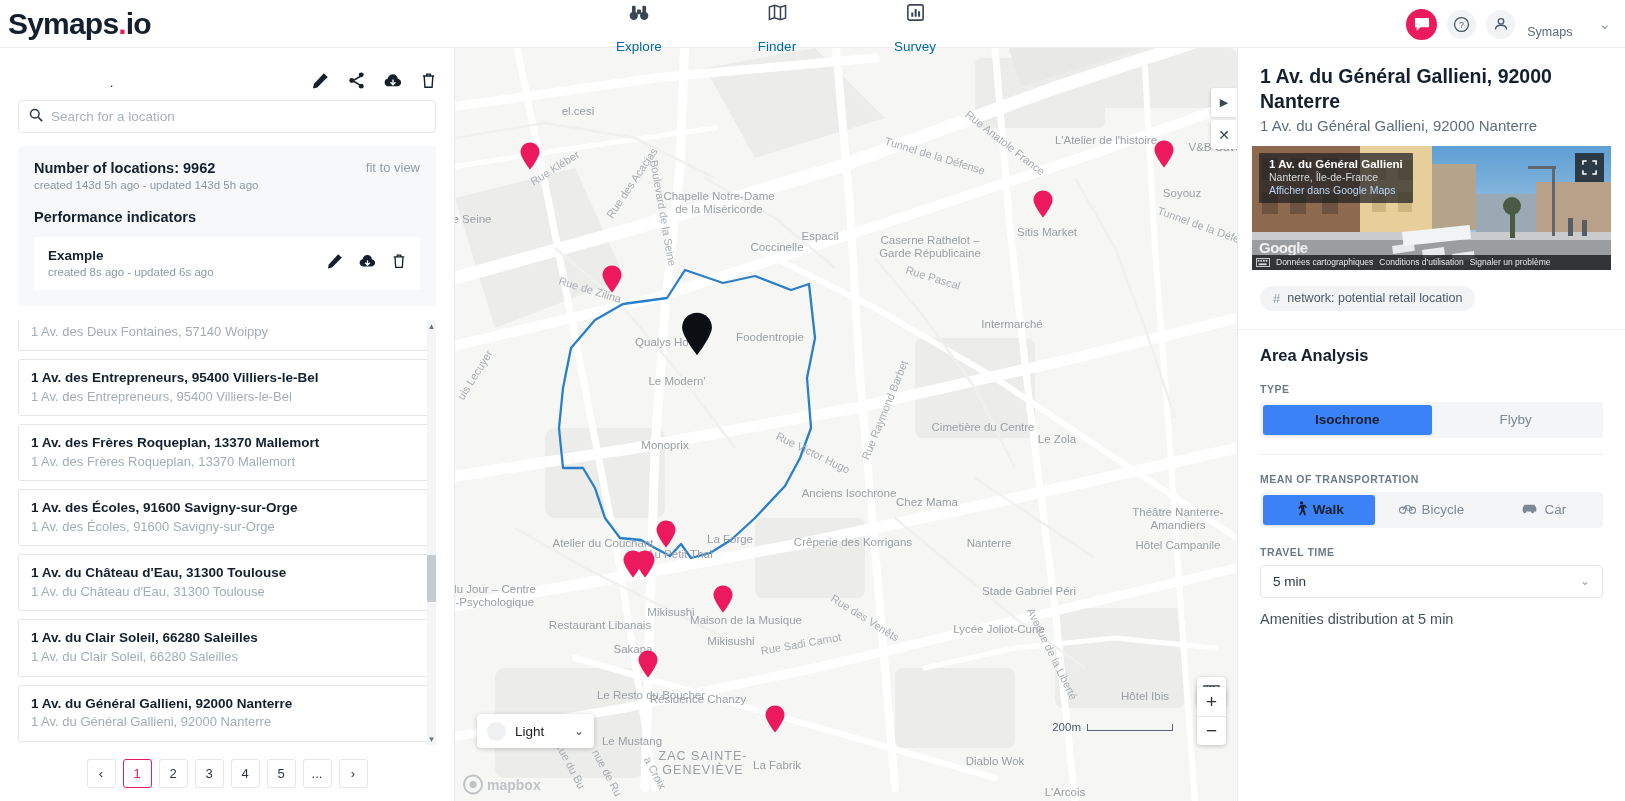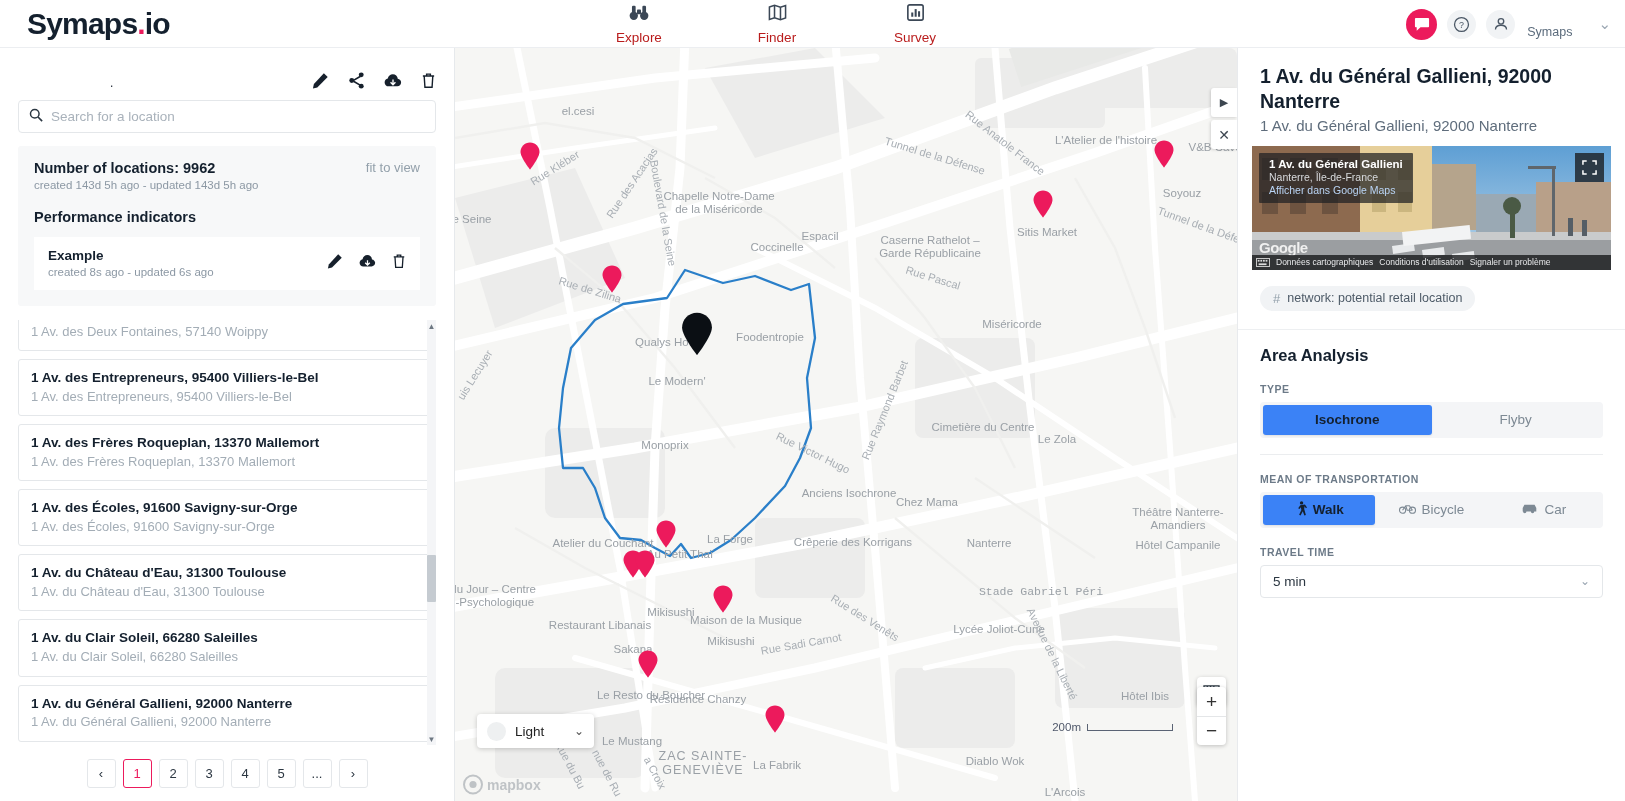--- a/index.html
+++ b/index.html
@@ -12,34 +12,34 @@
   }
   .app { position: relative; width: 1625px; height: 801px; }
 
   
   .topbar {
     position: absolute; top: 0; left: 0; width: 1625px; height: 48px;
     background: #fff; display: flex; align-items: center;
     border-bottom: 1px solid #eceef1; z-index: 40;
   }
   .logo {
-    margin-left: 27px; font-size: 30px; font-weight: bold;
+    margin-left: 8px; font-size: 30px; font-weight: bold;
     letter-spacing: -0.8px; color: #14202e; line-height: 1;
   }
   .logo .dot { color: #ec1a5c; }
   .nav {
     position: absolute; left: 600px; top: 0; height: 48px;
     display: flex; align-items: flex-start; gap: 60px; padding-top: 3px;
   }
   .nav-item {
     display: flex; flex-direction: column; align-items: center;
     width: 78px; cursor: pointer; color: #5b6b7c;
   }
   .nav-item .ic { height: 19px; display: flex; align-items: center; }
-  .nav-item .lbl { font-size: 13.5px; margin-top: 8px; color: #b91c1c; }
+  .nav-item .lbl { font-size: 13.5px; margin-top: 17px; color: #0369a1; }
 
   .userzone {
     position: absolute; right: 14px; top: 0; height: 48px;
     display: flex; align-items: center; gap: 10px;
   }
   .circle-btn {
     width: 29px; height: 29px; border-radius: 50%;
     display: flex; align-items: center; justify-content: center;
     cursor: pointer;
   }
@@ -584,21 +584,21 @@
         <div class="maplabel" style="left: 213px; top: 295px;">
           <div>Qualys Hotel</div>
         </div>
         <div class="maplabel" style="left: 315px; top: 290px;">
           <div>Foodentropie</div>
         </div>
         <div class="maplabel" style="left: 222px; top: 334px;">
           <div>Le Modern'</div>
         </div>
         <div class="maplabel" style="left: 557px; top: 277px;">
-          <div>Miséricorde</div>
+          <div>Intermarché</div>
         </div>
         <div class="maplabel road" style="left: 430px; top: 362px; transform: translate(-50%, -50%) rotate(-68deg);">
           <div>Rue Raymond Barbet</div>
         </div>
         <div class="maplabel road" style="left: 358px; top: 405px; transform: translate(-50%, -50%) rotate(26deg);">
           <div>Rue Victor Hugo</div>
         </div>
         <div class="maplabel" style="left: 528px; top: 380px;">
           <div>Cimetière du Centre</div>
         </div>
@@ -642,21 +642,21 @@
         </div>
         <div class="maplabel" style="left: 145px; top: 578px;">
           <div>Restaurant Libanais</div>
         </div>
         <div class="maplabel" style="left: 216px; top: 565px;">
           <div>Mikisushi</div>
         </div>
         <div class="maplabel" style="left: 291px; top: 573px;">
           <div>Maison de la Musique</div>
         </div>
-        <div class="maplabel" style="left: 586px; top: 544px; font-family: Liberation Mono, monospace;">
+        <div class="maplabel" style="left: 574px; top: 544px;">
           <div>Stade Gabriel Péri</div>
         </div>
         <div class="maplabel road" style="left: 410px; top: 570px; transform: translate(-50%, -50%) rotate(32deg);">
           <div>Rue des Venêts</div>
         </div>
         <div class="maplabel" style="left: 544px; top: 582px;">
           <div>Lycée Joliot-Curie</div>
         </div>
         <div class="maplabel" style="left: 178px; top: 602px;">
           <div>Sakana</div>
@@ -918,14 +918,15 @@
       </div>
 
       <div class="aa-lbl">TRAVEL TIME</div>
       <div class="select">
         <span>5 min</span>
         <span class="cv">⌄</span>
       </div>
     </div>
 
 
+    <div class="amen">Amenities distribution at 5 min</div>
   </div>
 </div>
 
 </body></html>

